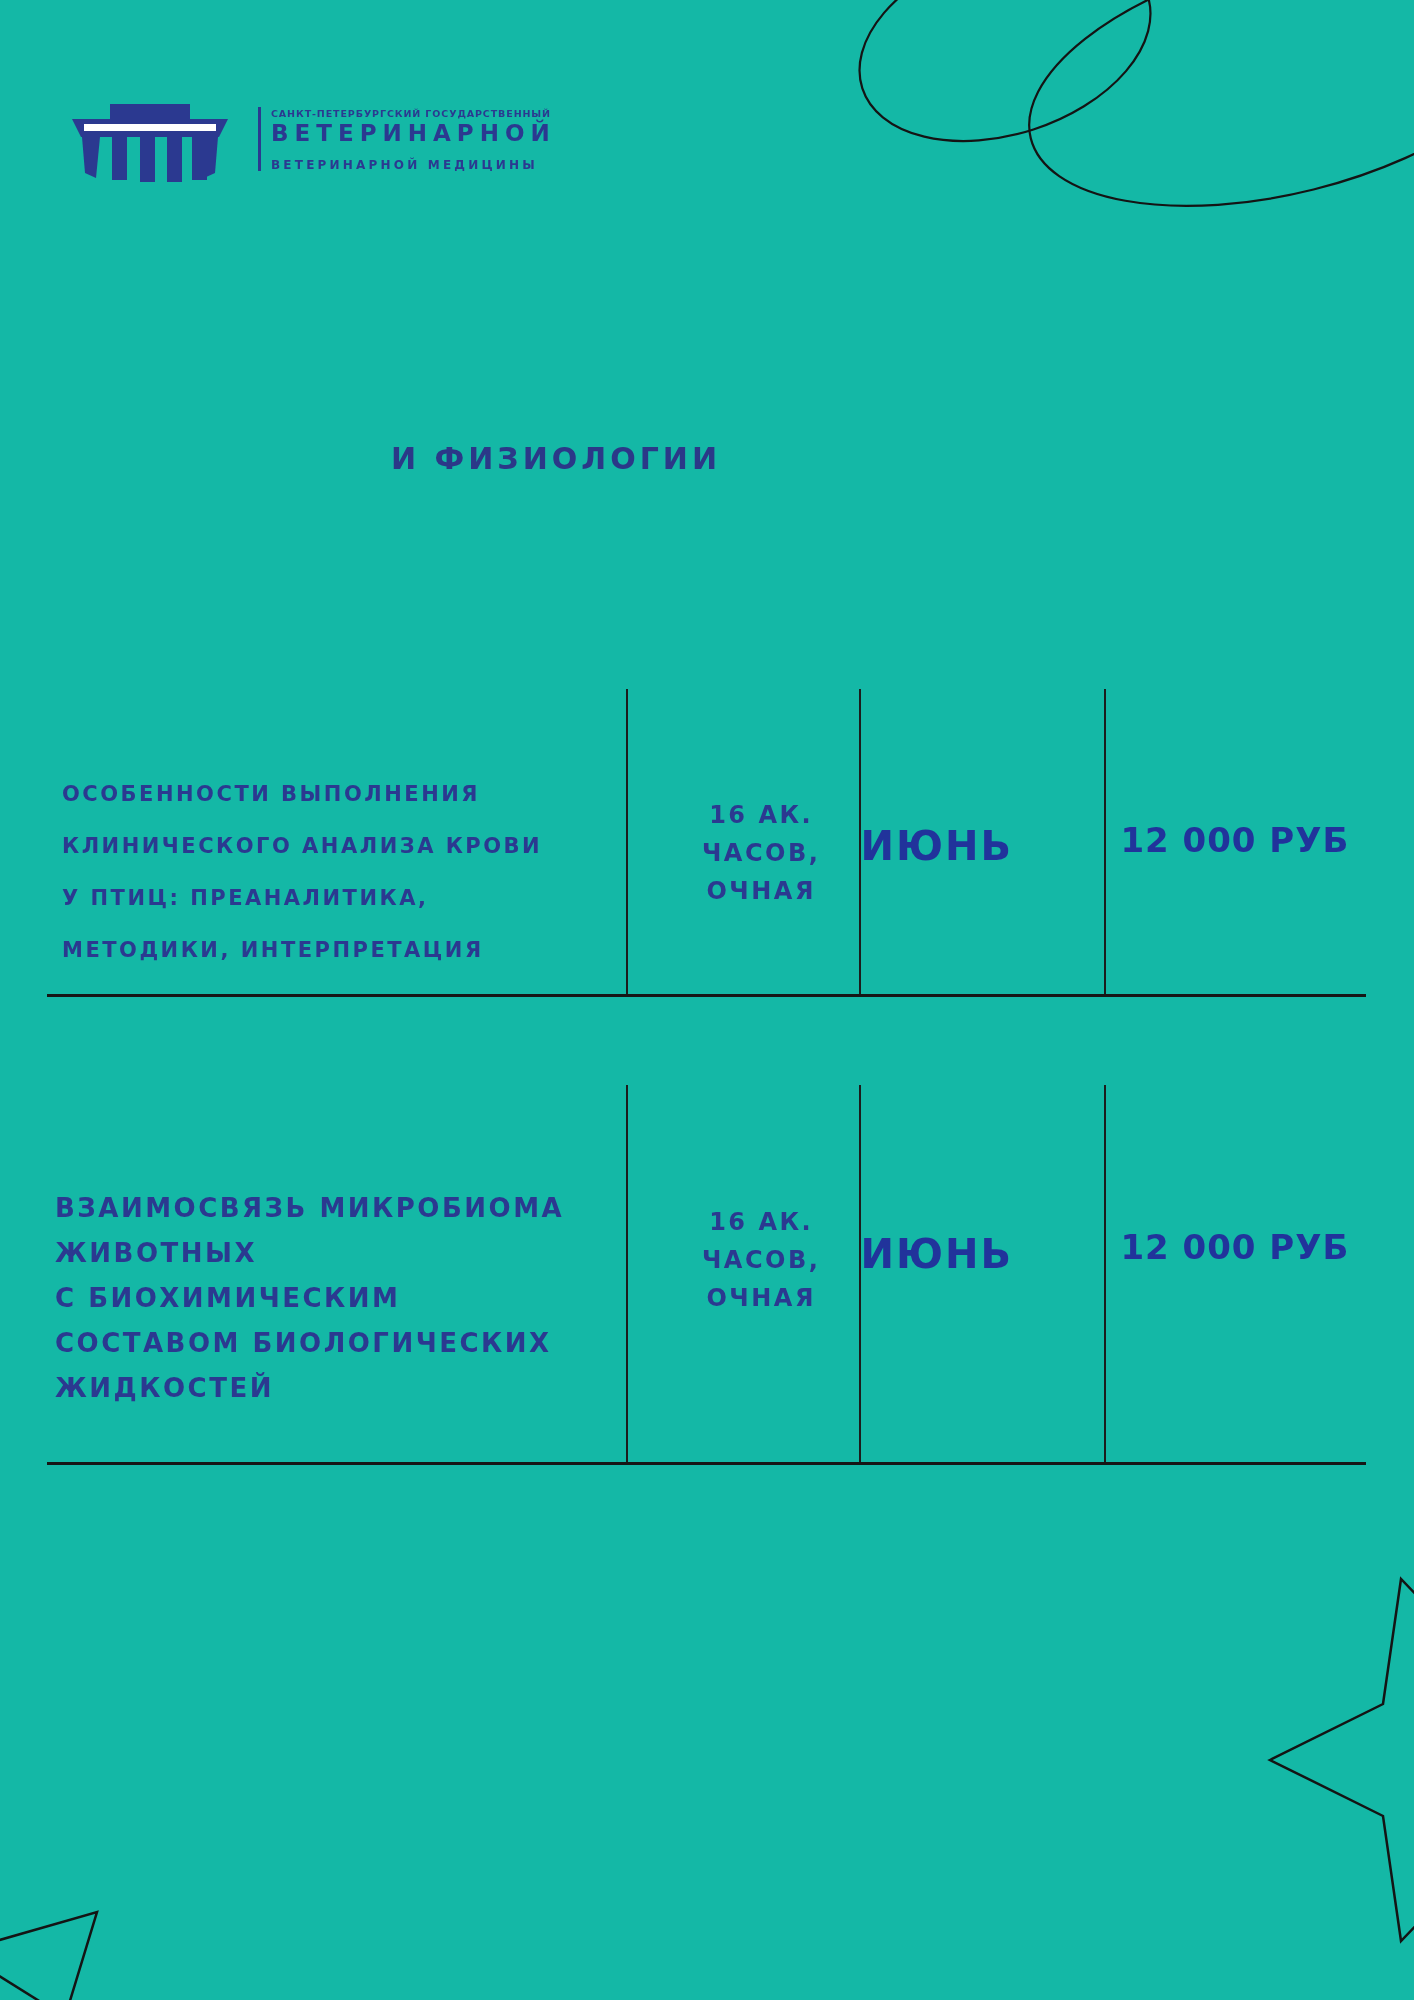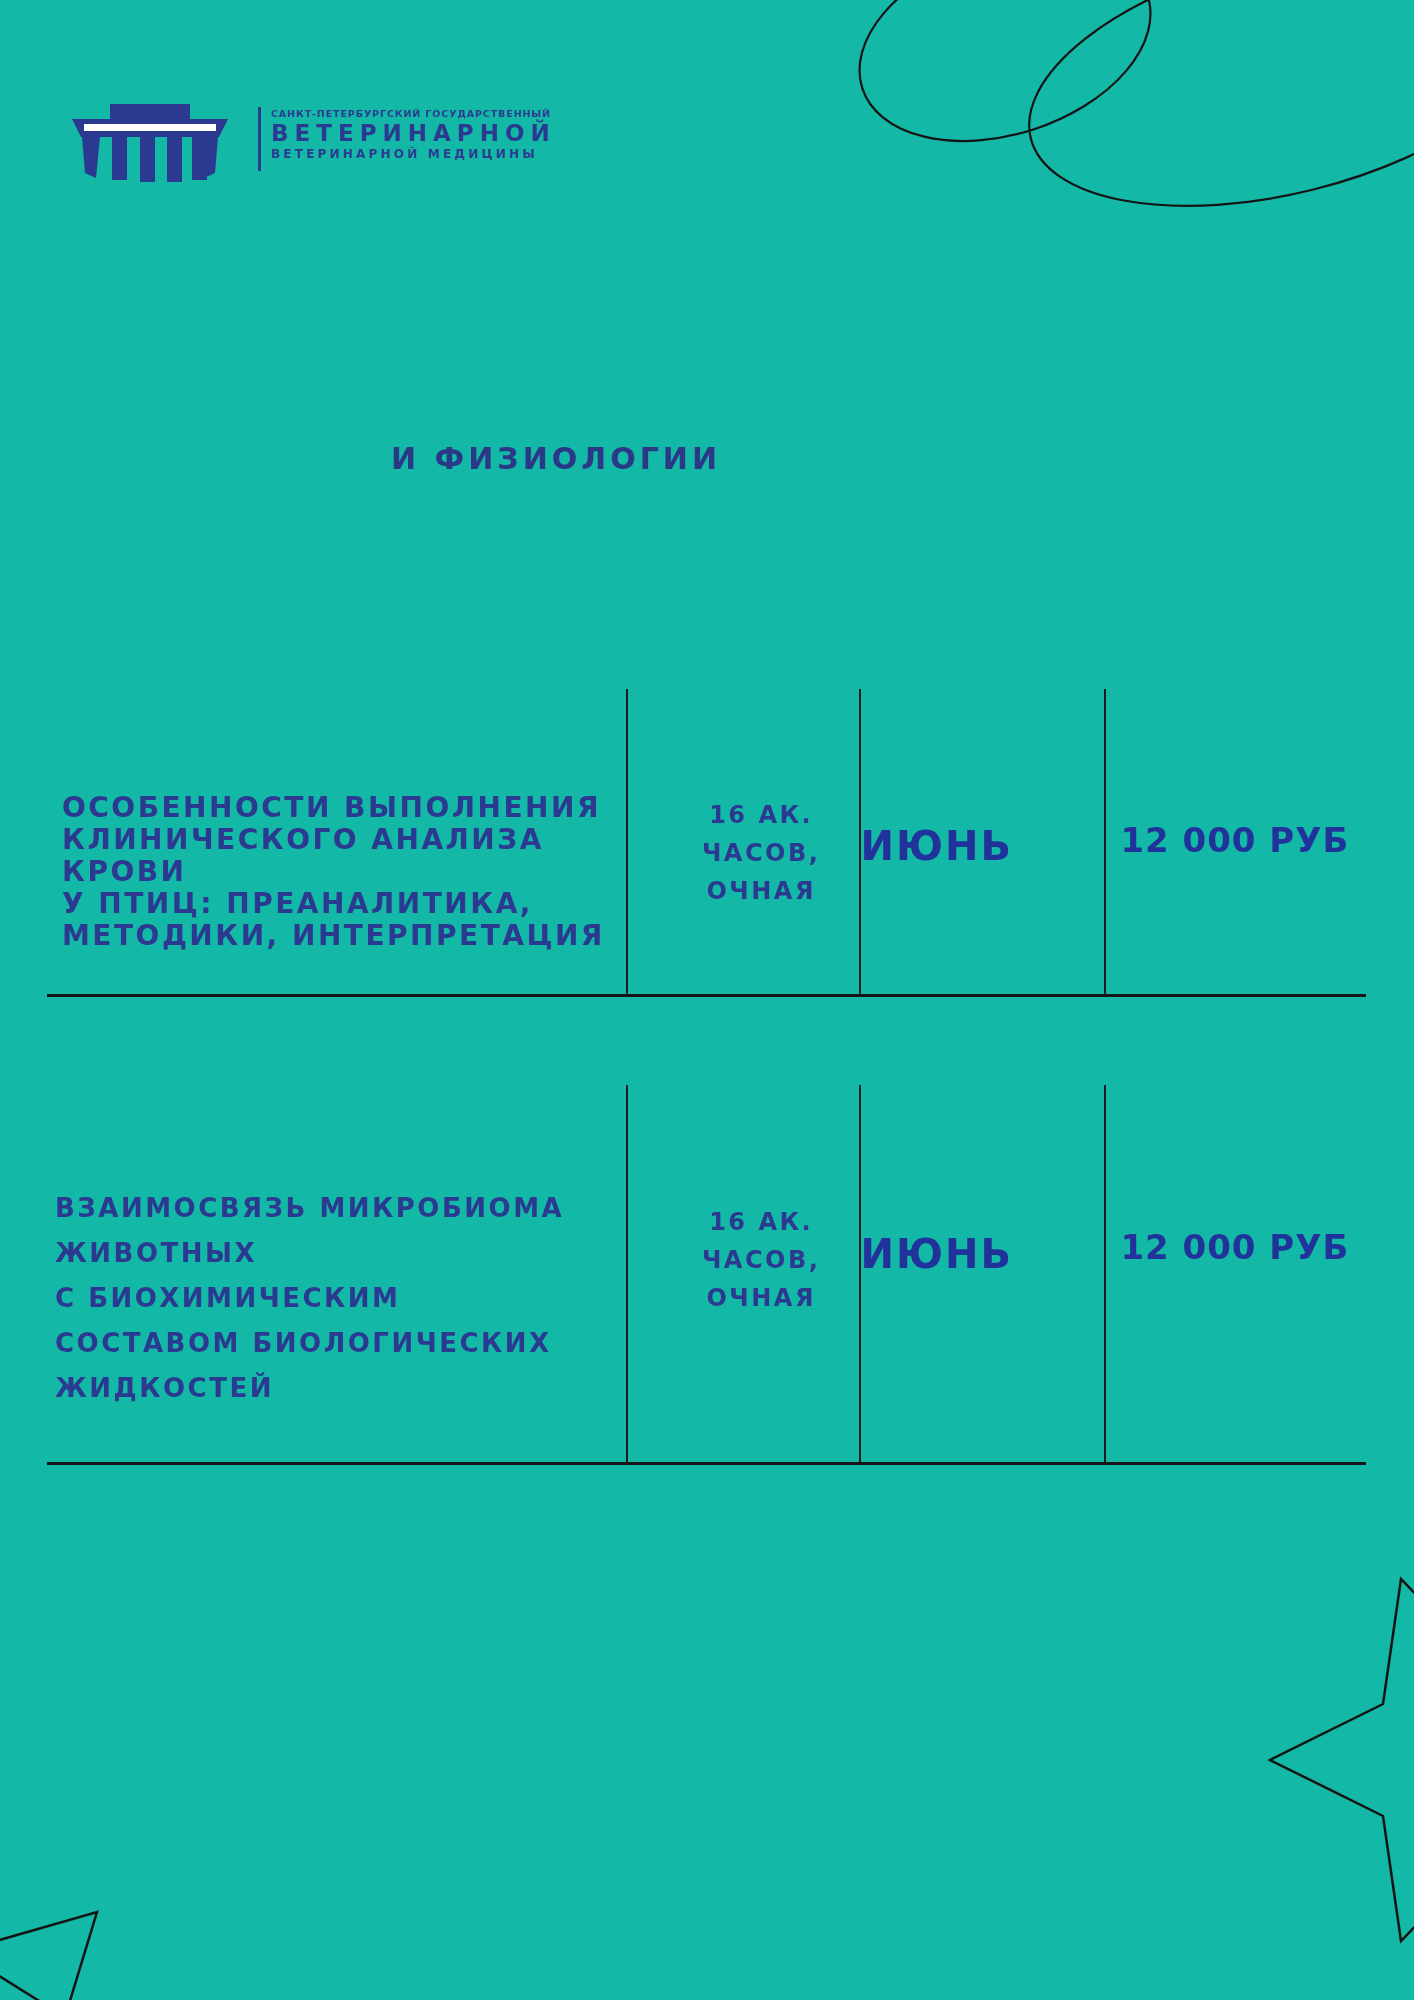--- a/index.html
+++ b/index.html
@@ -15,21 +15,21 @@
 
   
   .logo{position:absolute;left:72px;top:104px;display:flex;align-items:flex-start;}
   .logo-icon{display:block;}
   .logo-divider{
     position:absolute;left:186px;top:3px;width:3px;height:64px;background:#2b3990;
   }
   .logo-text{position:absolute;left:199px;top:4px;width:340px;color:#2b3990;}
   .logo-line1{font-size:9.5px;font-weight:bold;letter-spacing:0.9px;white-space:nowrap;}
   .logo-line2{font-size:23px;font-weight:bold;letter-spacing:6px;line-height:26px;margin-top:1px;white-space:nowrap;}
-  .logo-line3{font-size:12px;font-weight:bold;letter-spacing:3.2px;margin-top:1px;white-space:nowrap;}
+  .logo-line3{font-size:12px;font-weight:bold;letter-spacing:3.2px;margin-top:12px;white-space:nowrap;}
 
   
   .heading{
     position:absolute;left:181px;top:414px;width:750px;
     text-align:center;color:#2b3888;
     font-size:30px;font-weight:bold;letter-spacing:4px;line-height:49px;
   }
   .heading span{display:block;}
 
   
@@ -45,21 +45,21 @@
     box-sizing:border-box;
     display:flex;flex-direction:column;justify-content:center;
     color:#2b3990;
   }
   .c-title{width:584px;text-align:left;}
   .c-hours{width:235px;border-left:2px solid #1c1c1c;text-align:center;}
   .c-month{width:248px;border-left:2px solid #1c1c1c;}
   .c-price{width:264px;border-left:2px solid #1c1c1c;text-align:left;}
 
   .course-title{white-space:pre-line;font-weight:bold;letter-spacing:2.5px;}
-  .row-1 .course-title{padding-left:15px;font-size:28px;line-height:32px;transform:translateY(30px);}
+  .row-1 .course-title{padding-left:15px;font-size:21px;line-height:52px;transform:translateY(30px);}
   .row-2 .course-title{padding-left:8px;font-size:26px;line-height:45px;transform:translateY(25px);}
 
   .course-hours{white-space:pre-line;font-weight:bold;font-size:24px;letter-spacing:2.5px;line-height:38px;padding-left:36px;}
   .row-1 .course-hours{transform:translateY(11px);}
   .row-2 .course-hours{transform:translateY(-14px);}
 
   .course-month{font-weight:bold;font-size:40px;letter-spacing:2px;color:#21339b;}
   .row-1 .course-month{transform:translateY(4px);}
   .row-2 .course-month{transform:translateY(-20px);}
 

